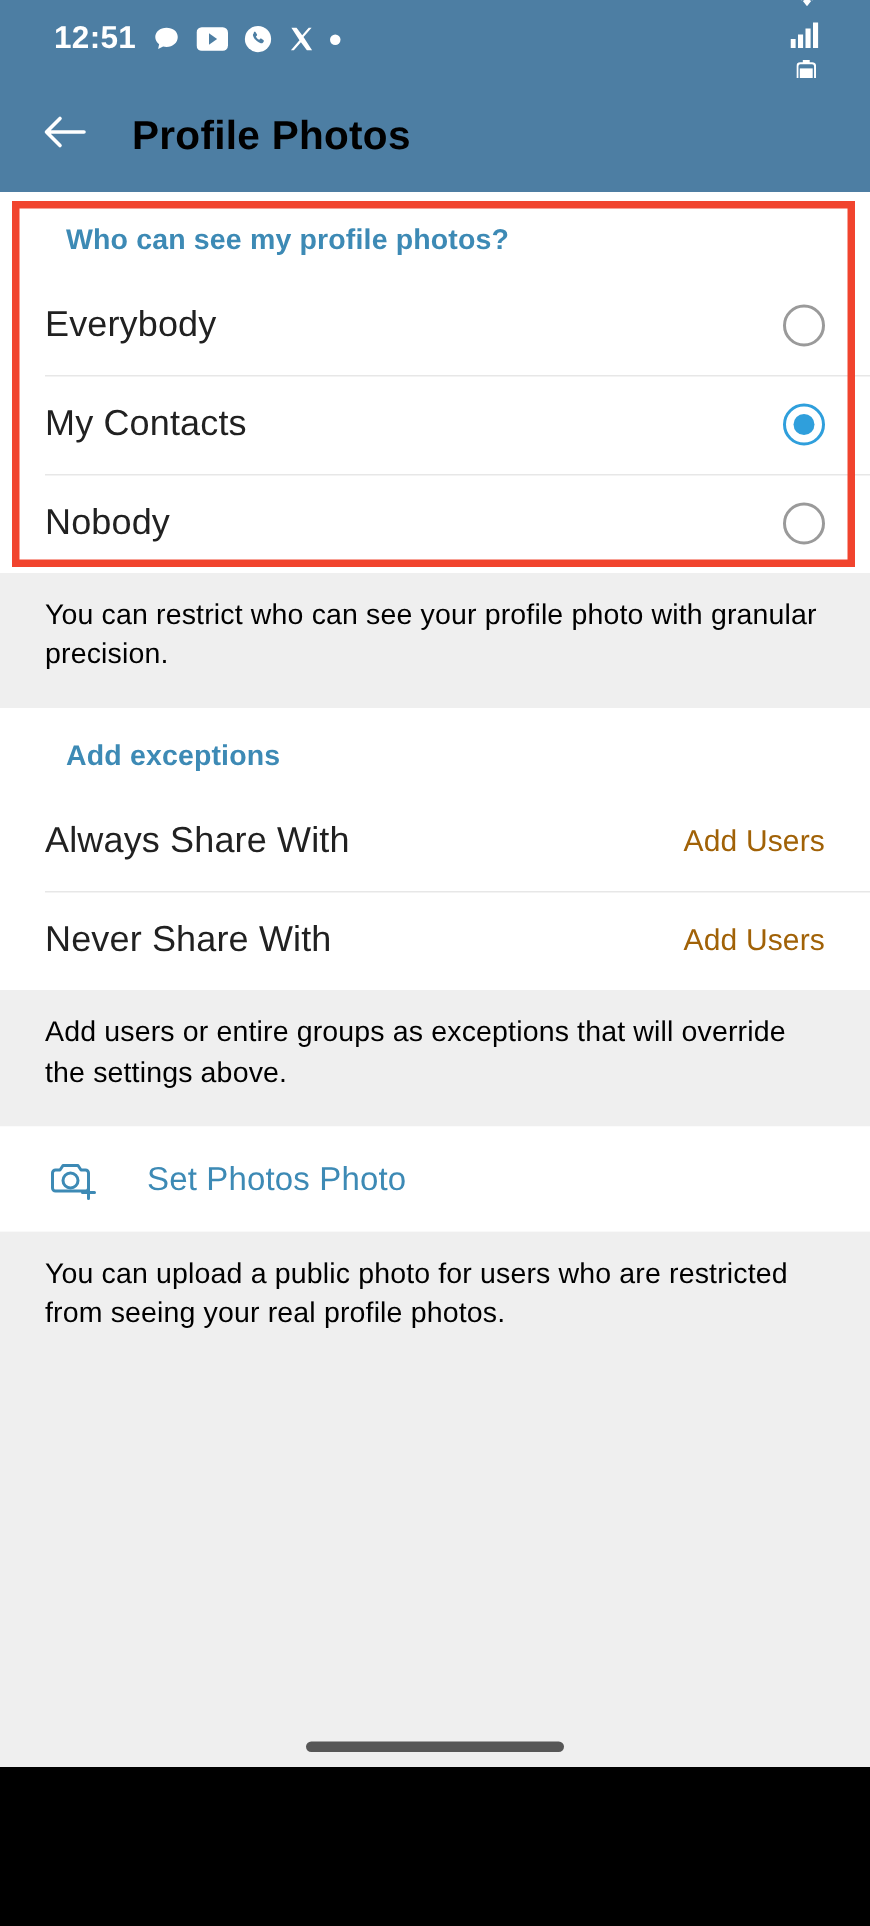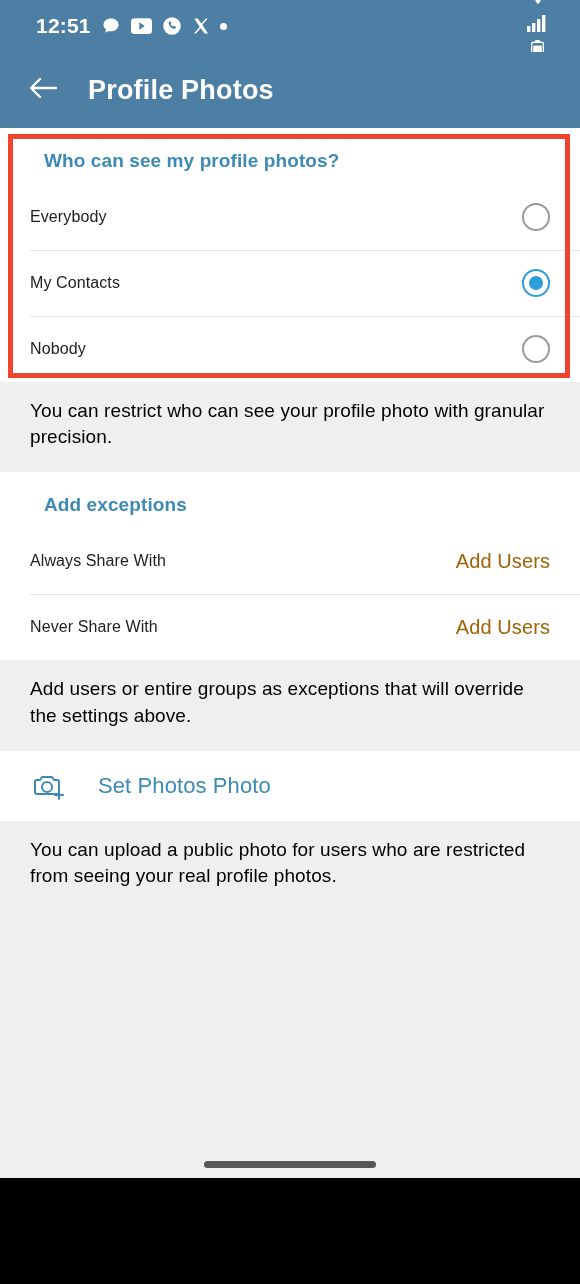--- a/index.html
+++ b/index.html
@@ -37,21 +37,21 @@
     background:#4d7ea3;
     display:flex; align-items:center;
   }
   .back-btn {
     width:34px; height:34px; margin-left:26px;
     display:flex; align-items:center; justify-content:center;
     cursor:pointer;
   }
   .appbar-title {
     margin-left:28px;
-    color:#ffffff;
+    color:#000000;
     font-size:27px;
     font-weight:700;
     letter-spacing:.2px;
   }
 
   
   .content {
     position:absolute; top:128px; left:0; right:0; bottom:0;
     background:#efefef;
   }
@@ -72,21 +72,21 @@
     padding:0 30px;
     background:#ffffff;
     cursor:pointer;
   }
   .row + .row::before {
     content:"";
     position:absolute; top:0; left:30px; right:0;
     height:1px; background:#e7e7e7;
   }
   .row-label {
-    font-size:16px; color:#212121; letter-spacing:.1px;
+    font-size:24px; color:#212121; letter-spacing:.1px;
   }
   .row-action {
     margin-left:auto;
     font-size:20px; color:#a16207; letter-spacing:.1px;
   }
 
   
   .radio {
     margin-left:auto;
     width:28px; height:28px; border-radius:50%;

